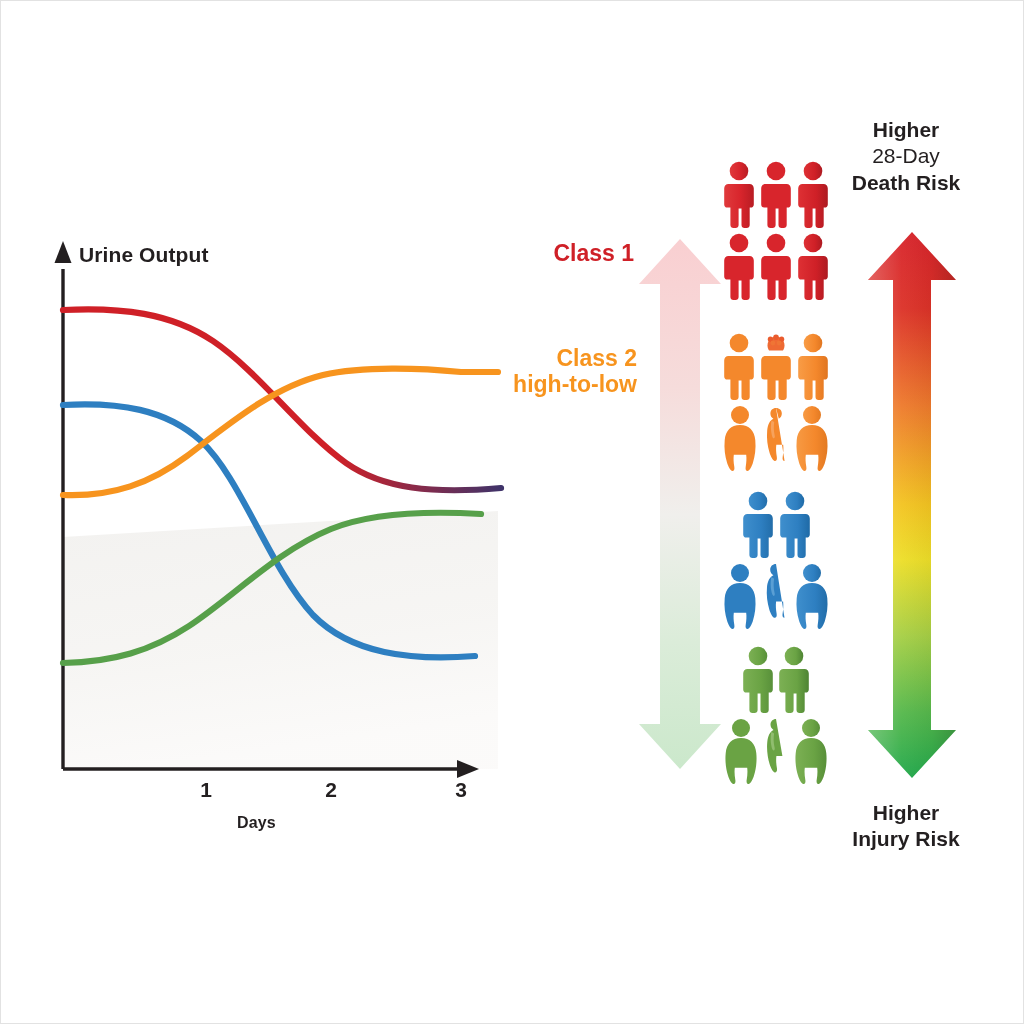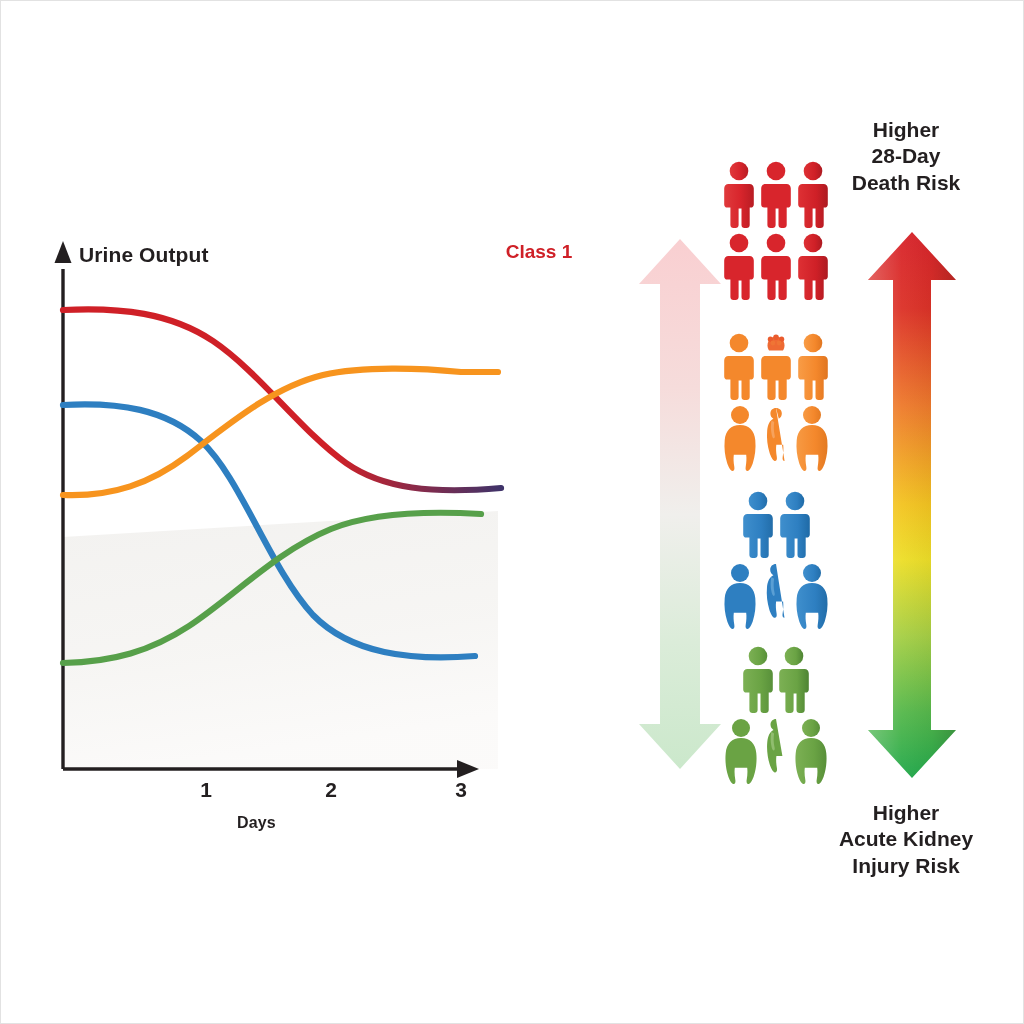--- a/index.html
+++ b/index.html
@@ -51,24 +51,24 @@
     text-align: center;
     width: 40px;
   }
   #tick-1 { left: 185px; top: 777px; }
   #tick-2 { left: 310px; top: 777px; }
   #tick-3 { left: 440px; top: 777px; }
 
   
   .class-label {
     position: absolute;
-    font-size: 19px;
+    font-size: 23px;
     font-weight: bold;
     line-height: 1.12;
-    text-align: center;
+    text-align: right;
     white-space: nowrap;
   }
   .class-label .ln { display: block; }
   #class-1-label { left: 443px; top: 240px; width: 190px; color: #cf2027; }
   #class-2-label { left: 478px; top: 345px; width: 158px; color: #f7941e; }
   #class-3-label { left: 512px; top: 473px; width: 124px; color: #2e7fc1; }
   #class-4-label { left: 482px; top: 641px; width: 154px; color: #57a04a; }
 
   
   #pictogram-column {
@@ -98,21 +98,21 @@
   
   .risk-caption {
     position: absolute;
     text-align: center;
     font-size: 21px;
     line-height: 1.26;
     color: #231f20;
     white-space: nowrap;
   }
   .risk-caption .ln { display: block; font-weight: bold; }
-  .risk-caption .ln.bold { font-weight: bold; }
+  .risk-caption .ln.bold { font-weight: normal; }
   #death-risk-caption { left: 817px; top: 116px; width: 176px; }
   #aki-risk-caption  { left: 811px; top: 799px; width: 188px; }
 </style>
 </head>
 <body>
 
 <div id="canvas">
 
   <div id="chart-area">
     <svg id="chart-svg" width="660" height="900" viewBox="0 0 660 900">
@@ -159,20 +159,24 @@
     <div class="axis-title" id="urine-output-title">Urine Output</div>
     <div class="axis-title" id="days-title">Days</div>
 
     <div class="tick-label" id="tick-1">1</div>
     <div class="tick-label" id="tick-2">2</div>
     <div class="tick-label" id="tick-3">3</div>
   </div>
 
   <div class="class-label" id="class-1-label">
     <span class="ln">Class 1</span>
+  </div>
+  <div class="class-label" id="class-2-label">
+    <span class="ln">Class 2</span>
+    <span class="ln">high-to-low</span>
   </div>
 
   <svg class="abs" id="pale-arrow" width="86" height="534" viewBox="0 0 86 534">
     <defs>
       <linearGradient id="paleGrad" x1="0" y1="0" x2="0" y2="1">
         <stop offset="0%" stop-color="#f9cfd1"></stop>
         <stop offset="28%" stop-color="#f6dcdb"></stop>
         <stop offset="52%" stop-color="#f0efec"></stop>
         <stop offset="76%" stop-color="#dbecd9"></stop>
         <stop offset="100%" stop-color="#cbe8cb"></stop>
@@ -409,17 +413,16 @@
   </svg>
 
   <div class="risk-caption" id="death-risk-caption">
     <span class="ln">Higher</span>
     <span class="ln bold">28-Day</span>
     <span class="ln">Death Risk</span>
   </div>
 
   <div class="risk-caption" id="aki-risk-caption">
     <span class="ln">Higher</span>
-    <span class="ln">Acute Kidney</span>
     <span class="ln">Injury Risk</span>
   </div>
 
 </div>
 
 </body></html>

